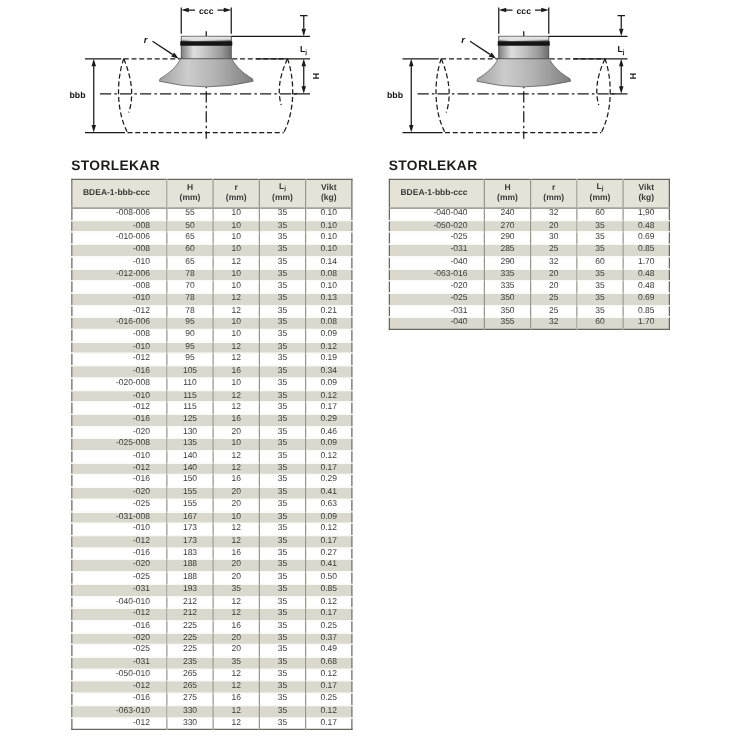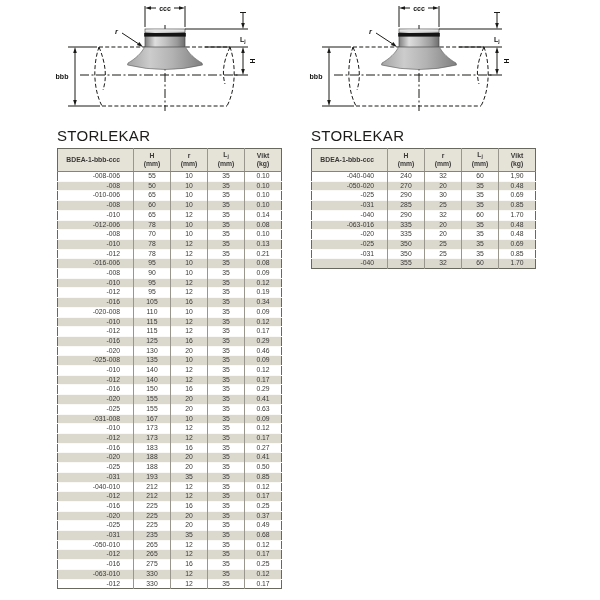--- a/index.html
+++ b/index.html
@@ -7,21 +7,21 @@
     width:600px;height:600px;position:relative;background:#ffffff;
     font-family:"Liberation Sans", sans-serif;color:#2e2d2a;overflow:hidden;
   }
   .diag{position:absolute;top:4px;}
   .diag-left{left:52px;}
   .diag-right{left:306px;}
   .section{position:absolute;top:127px;}
   .section-left{left:57px;}
   .section-right{left:311px;}
   .section h2{
-    margin:0 0 4px 0;font-size:15px;font-weight:normal;color:#1c1b19;letter-spacing:.3px;
+    margin:0 0 4px 0;font-size:11px;font-weight:bold;color:#1c1b19;letter-spacing:.3px;
   }
   table.size-table{
     border-collapse:collapse;table-layout:fixed;width:224px;
     font-size:6.8px;color:#3a3936;border:1px solid #69685f;
   }
   table.size-table th, table.size-table td{
     padding:0;margin:0;white-space:nowrap;overflow:hidden;
     border-left:1px solid #99978d;text-align:center;
   }
   table.size-table th:first-child, table.size-table td:first-child{border-left:none;}

